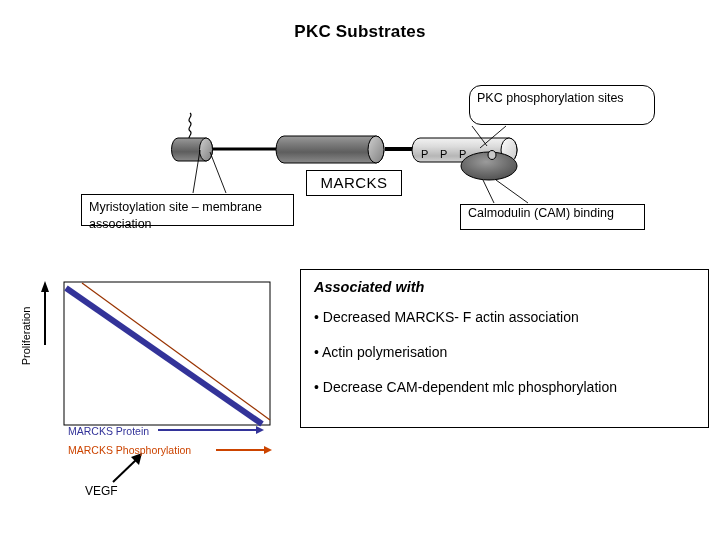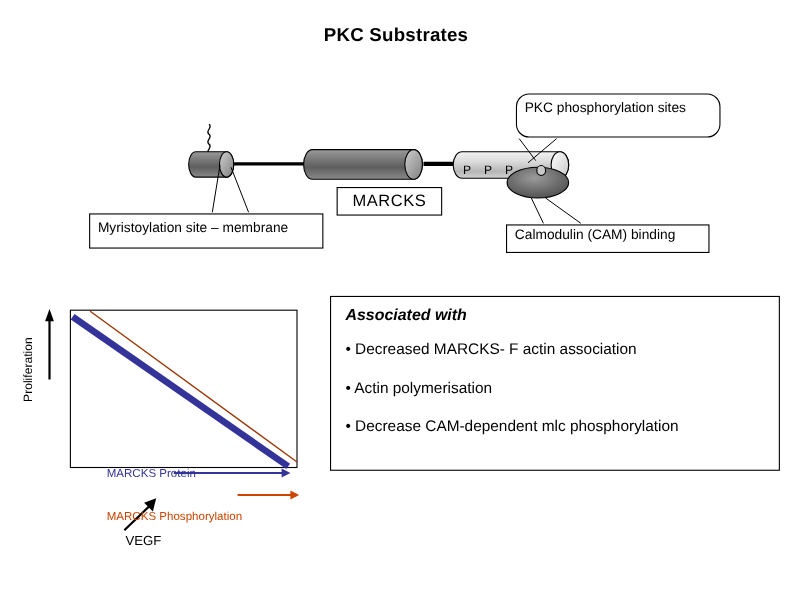--- a/index.html
+++ b/index.html
@@ -112,30 +112,29 @@
     width: 100px;
     text-align: center;
     font-size: 11px;
     transform: rotate(-90deg);
     transform-origin: 50% 50%;
   }
   .legend-label {
     position: absolute;
     font-size: 10.5px;
     white-space: nowrap;
-    margin-left: 29px;
   }
   #legend-protein-label {
     left: 68px;
     top: 425px;
     color: #333399;
   }
   #legend-phospho-label {
     left: 68px;
-    top: 464px;
+    top: 444px;
     color: #cc4400;
   }
   #legend-vegf-label {
     left: 85px;
     top: 484px;
     color: #000000;
     font-size: 12px;
   }
 </style>
 </head>
@@ -241,20 +240,21 @@
       <polygon points="142,453 131,457 139,465" fill="#000000"></polygon>
     </g>
   </svg>
 
   <div class="callout" id="callout-pkc">
     <div>PKC phosphorylation sites</div>
   </div>
 
   <div class="callout" id="callout-myr">
     <div>Myristoylation site – membrane</div>
+    <div>association</div>
   </div>
 
   <div class="callout" id="callout-cam">
     <div>Calmodulin (CAM) binding</div>
   </div>
 
   <div id="label-marcks">MARCKS</div>
 
   <div id="assoc-box">
     <div id="assoc-heading">Associated with</div>

